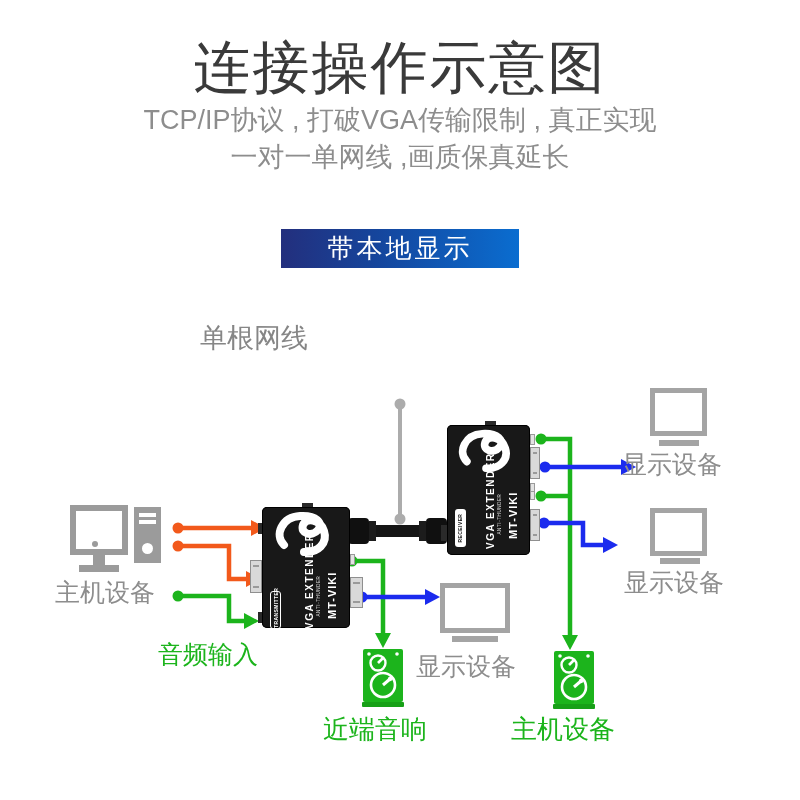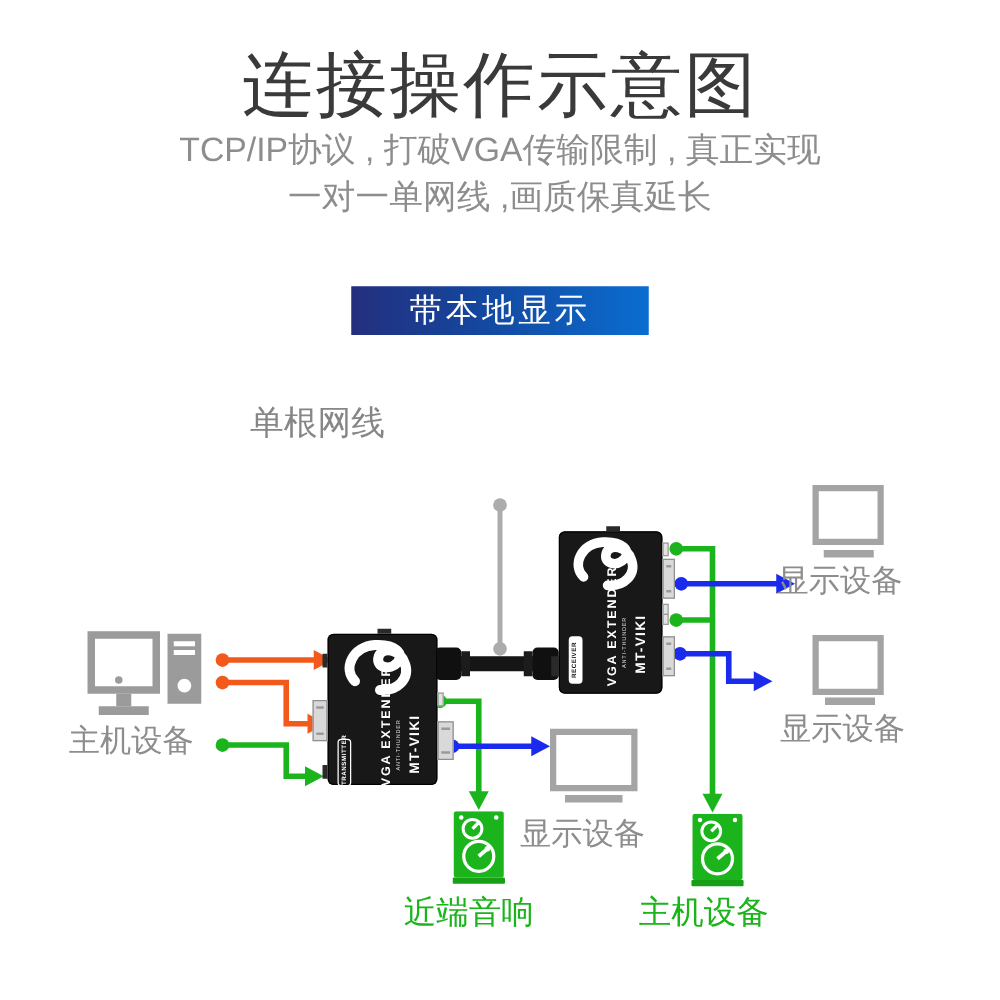--- a/index.html
+++ b/index.html
@@ -233,14 +233,15 @@
     <circle cx="7" cy="5" r="1.8" fill="#fff"></circle>
       <circle cx="35" cy="5" r="1.8" fill="#fff"></circle>
     <circle cx="16" cy="14" r="7.5" fill="none" stroke="#fff" stroke-width="2.4"></circle>
     <line x1="16" y1="14" x2="21" y2="9" stroke="#fff" stroke-width="2.6"></line>
     <circle cx="21" cy="36" r="12" fill="none" stroke="#fff" stroke-width="2.6"></circle>
     <line x1="21" y1="36" x2="28" y2="30" stroke="#fff" stroke-width="3"></line>
     <circle cx="28" cy="30" r="2.2" fill="#fff"></circle>
   </svg>
   <div class="lbl lbl-green" style="left:511px;top:712px;width:124px;font-size:26px;">主机设备</div>
 
+  <div class="lbl lbl-green" style="left:158px;top:638px;width:116px;">音频输入</div>
 
 </div>
 
 </body></html>

